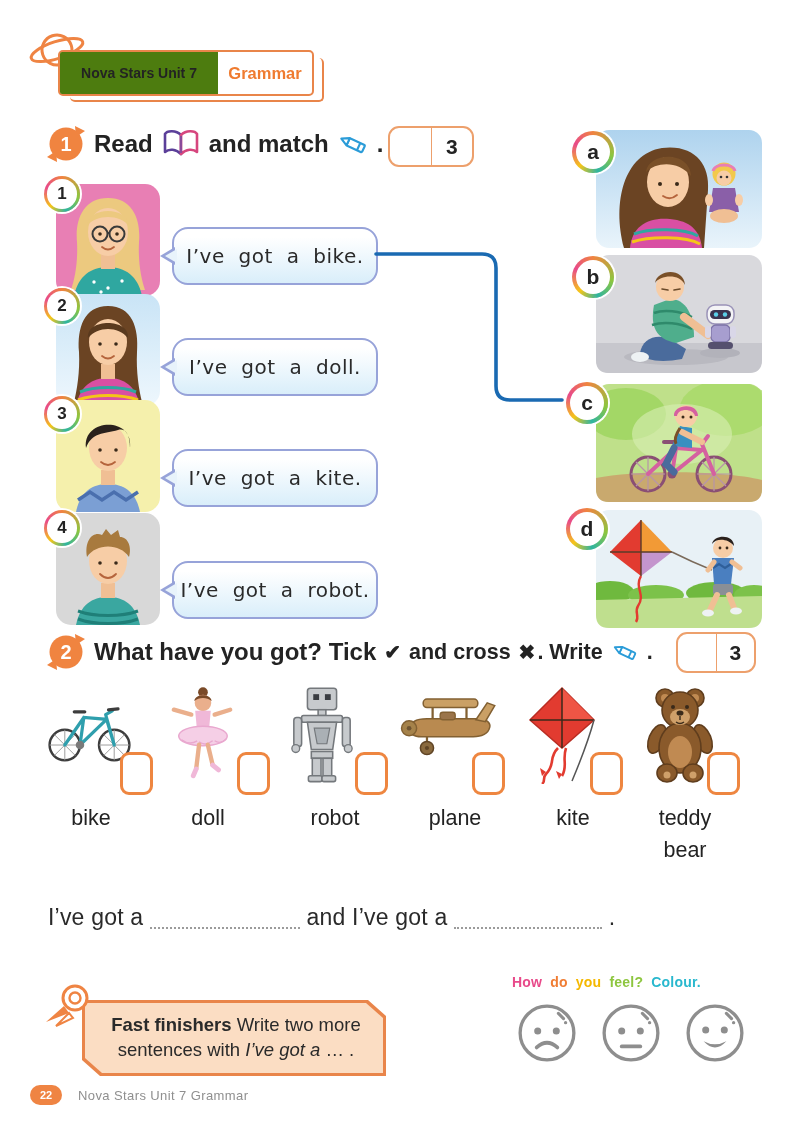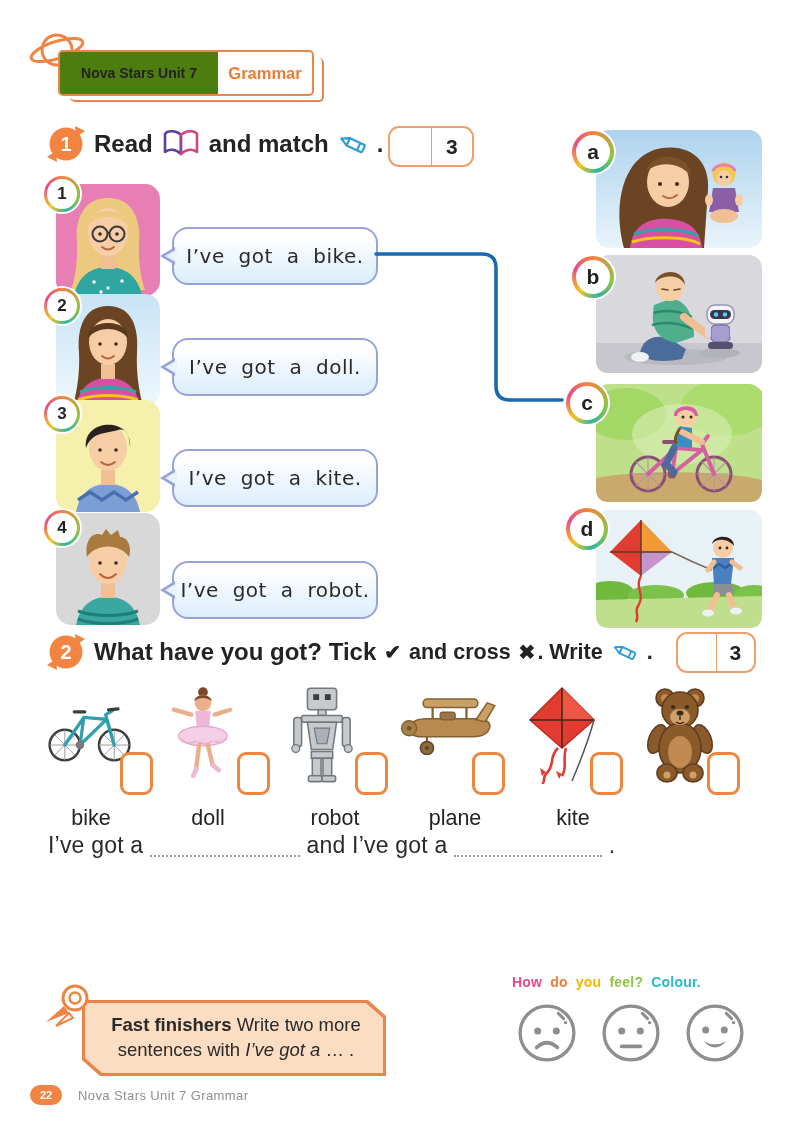--- a/index.html
+++ b/index.html
@@ -468,22 +468,23 @@
     <ellipse cx="40" cy="68" rx="12" ry="16" fill="#c08a52"></ellipse>
     <ellipse cx="40" cy="33" rx="10" ry="8" fill="#cfa06a"></ellipse>
     <ellipse cx="40" cy="29" rx="3.5" ry="2.6" fill="#3a2a1a"></ellipse>
     <path d="M40 32 L40 36 M36 38 Q40 41 44 38" stroke="#3a2a1a" stroke-width="1.4" fill="none"></path>
     <circle cx="33" cy="23" r="2" fill="#3a2a1a"></circle>
       <circle cx="47" cy="23" r="2" fill="#3a2a1a"></circle>
     <circle cx="27" cy="91" r="3.5" fill="#cfa06a"></circle>
       <circle cx="53" cy="91" r="3.5" fill="#cfa06a"></circle>
   </svg>
   <div class="checkbox" style="left:707px"></div>
-
-  <div class="sentence" style="top:832px">
+  <div class="itemlabel" style="left:645px;width:80px">teddy bear</div>
+
+  <div class="sentence" style="top:904px">
     <span>I’ve got a</span>
     <span class="blank" style="width:150px"></span>
     <span>and I’ve got a</span>
     <span class="blank" style="width:148px"></span>
     <span>.</span>
   </div>
 
   <svg class="abs" style="left:42px;top:980px;z-index:6" width="52" height="48" viewBox="0 0 52 48">
     <polygon points="4,42 22,26 27,33" fill="#ef8443"></polygon>
     <polygon points="14,46 27,33 31,38" fill="#fff" stroke="#ef8443" stroke-width="2"></polygon>

